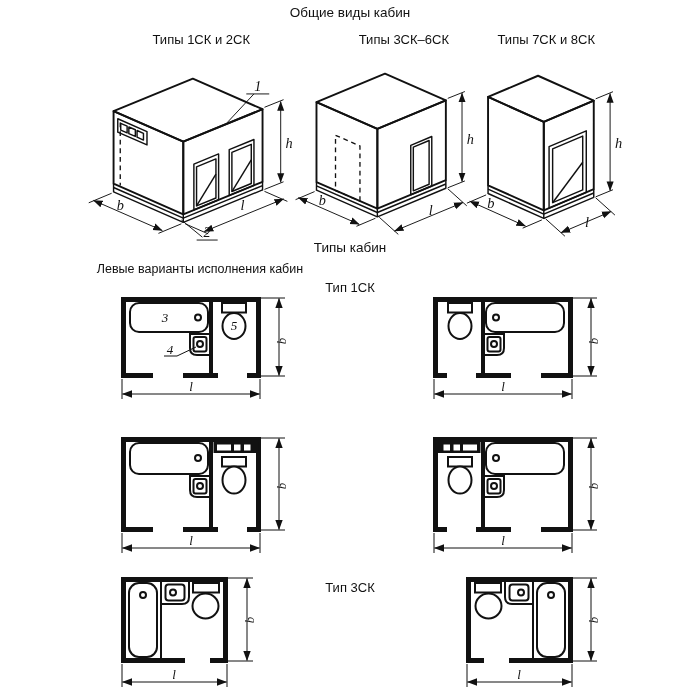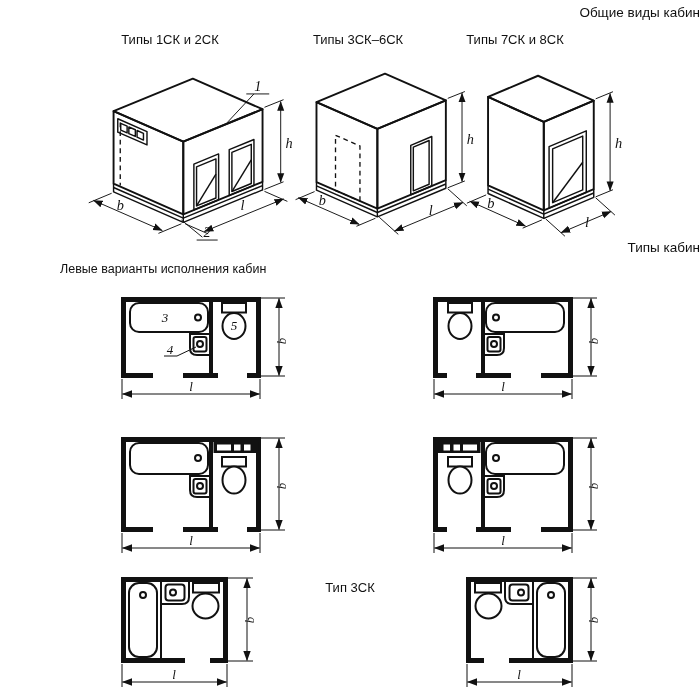--- a/index.html
+++ b/index.html
@@ -1,20 +1,20 @@
 <!DOCTYPE html>
 <html><head>
 <meta charset="utf-8">
 <style>
   html,body{margin:0;padding:0;background:#fff;}
   .page{position:relative;width:700px;height:700px;background:#ffffff;overflow:hidden;
         font-family:"Liberation Sans",sans-serif;color:#111;}
-  .ttl{position:absolute;left:0;width:100%;text-align:right;font-size:13.5px;}
-  .cap{position:absolute;text-align:center;font-size:13px;}
-  .colhdr{position:absolute;font-size:12.5px;}
+  .ttl{position:absolute;left:0;width:100%;text-align:center;font-size:13.5px;}
+  .cap{position:absolute;text-align:right;font-size:13px;}
+  .colhdr{position:absolute;text-align:center;font-size:12.5px;}
   .typelbl{position:absolute;left:0;width:100%;text-align:center;font-size:13px;}
   svg{position:absolute;overflow:visible;}
   .edge{fill:none;stroke:#111;stroke-width:2;stroke-linejoin:round;}
   .thin{fill:none;stroke:#111;stroke-width:1.5;stroke-linejoin:round;}
   .dash{fill:none;stroke:#111;stroke-width:1.4;stroke-dasharray:5 4;}
   .dimln{fill:none;stroke:#111;stroke-width:1;}
   .wall{fill:none;stroke:#111;stroke-width:5;}
   .wall4{fill:none;stroke:#111;stroke-width:4;}
   .fix{fill:#fff;stroke:#111;stroke-width:2;}
   .fixthin{fill:none;stroke:#111;stroke-width:2;}
@@ -34,21 +34,21 @@
     <defs>
       <marker id="ah" viewBox="0 0 10 10" refX="9.5" refY="5" markerWidth="10" markerHeight="10" orient="auto-start-reverse">
         <path d="M0,1.3 L10,5 L0,8.7 Z" fill="#111"></path>
       </marker>
     </defs>
   </svg>
 
   <div class="ttl" style="top:5px">Общие виды кабин</div>
 
   <div class="cap" style="left:90px;top:32px;width:160px">Типы 1СК и 2СК</div>
-  <div class="cap" style="left:278px;top:32px;width:160px">Типы 3СК–6СК</div>
+  <div class="cap" style="left:289px;top:32px;width:160px">Типы 3СК–6СК</div>
   <div class="cap" style="left:435px;top:32px;width:160px">Типы 7СК и 8СК</div>
 
   <svg style="left:38px;top:50px" width="260" height="191" viewBox="0 0 272 200">
     <g>
       <path class="edge" d="M152,96 L235,62 L162,30 L79,64 Z"></path>
       <path class="edge" d="M152,96 L235,62 L235,138 L152,172 Z"></path>
       <path class="edge" d="M152,96 L79,64 L79,140 L152,172 Z"></path>
     </g>
     <g class="thin">
       <path d="M152,172 L152,181 M235,138 L235,147 M79,140 L79,149"></path>
@@ -159,20 +159,21 @@
     <g>
       <path class="dimln" d="M25,156 L5,164.6 M83,182 L63,190.6"></path>
       <line class="dimln" x1="8" y1="162.5" x2="66" y2="188.5" marker-start="url(#ah)" marker-end="url(#ah)"></line>
       <text class="dimtx" x="30" y="170" text-anchor="middle">b</text>
     </g>
   </svg>
 
   <div class="ttl" style="top:240px">Типы кабин</div>
   <div class="colhdr" style="left:60px;top:262px;width:280px">Левые варианты исполнения кабин</div>
 
+  <div class="typelbl" style="top:280px">Тип 1СК</div>
 
   <svg style="left:113px;top:291px" width="200" height="112" viewBox="0 0 200 112">
     <g>
       <path class="wall" d="M8,8.5 H148 M10.5,6 V87 M145.5,6 V87"></path>
       <path class="wall" d="M8,84.5 H40 M70,84.5 H105 M134,84.5 H148"></path>
       <path class="wall4" d="M98,8 V84"></path>
     </g>
     <g>
       <rect class="fix" x="17" y="12" width="78" height="29" rx="9"></rect>
       <circle class="fixthin" cx="85" cy="26.5" r="3"></circle>

